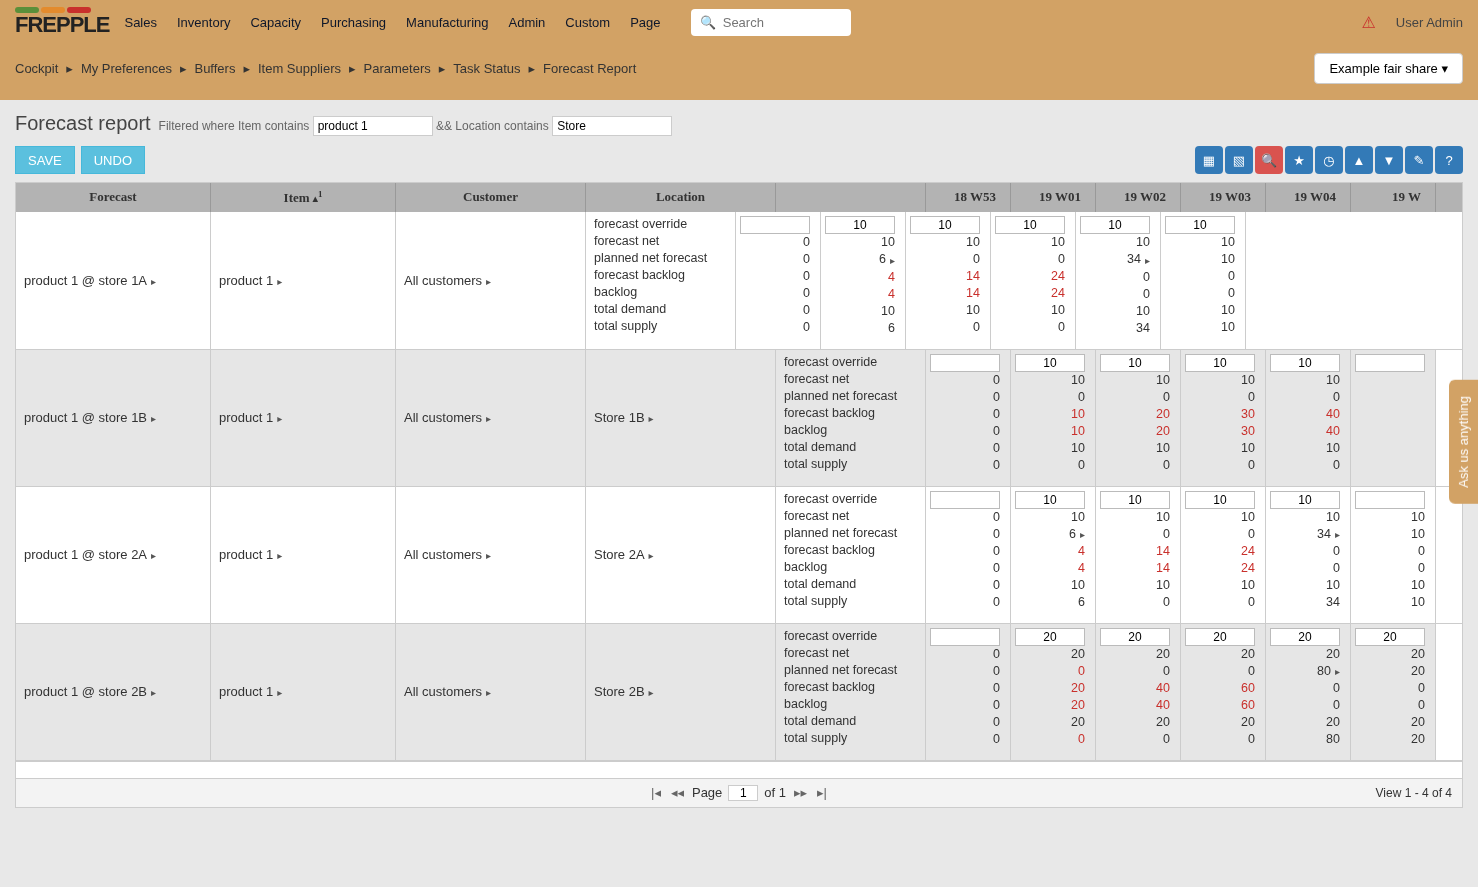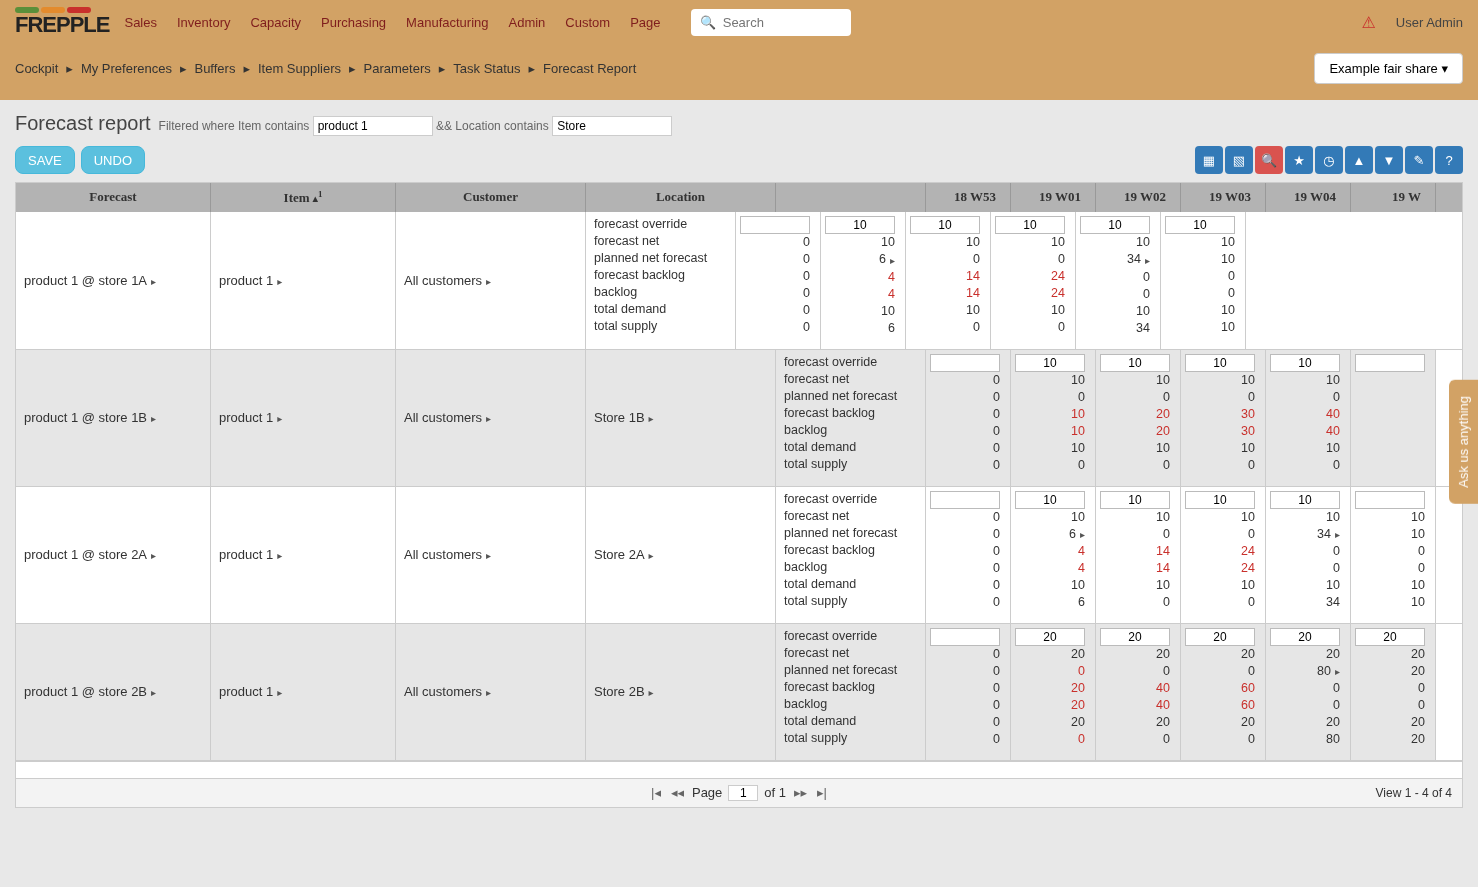--- a/index.html
+++ b/index.html
@@ -4,37 +4,37 @@
 <style>
 * { box-sizing: border-box; margin: 0; padding: 0; }
 body { font-family: "Helvetica Neue", Helvetica, Arial, sans-serif; font-size: 13px; color: #333; background: #e8e8e8; overflow-x: hidden; }
 .topnav { background: #d2a265; height: 45px; display: flex; align-items: center; padding: 12px 15px; }
 .logo { display: flex; align-items: center; margin-right: 15px; }
 .logo-icons { display: flex; gap: 2px; margin-bottom: -3px; }
 .logo-icons span { display: inline-block; width: 24px; height: 6px; border-radius: 3px; }
 .logo-text { font-size: 22px; font-weight: bold; color: #222; letter-spacing: -1px; margin-top: 2px;}
 .logo-wrap { display: flex; flex-direction: column; }
 .nav-menu { display: flex; gap: 20px; }
-.nav-item { color: #7f1d1d; cursor: pointer; }
+.nav-item { color: #0f172a; cursor: pointer; }
 .search-box { margin-left: 30px; background: #fff; border-radius: 4px; padding: 6px 10px; width: 160px; display: flex; align-items: center; gap: 6px; }
 .search-box input { border: none; outline: none; width: 100%; font-size: 13px; }
 .user-area { margin-left: auto; display: flex; align-items: center; gap: 20px; color: #444; }
 .alert-icon { color: #c9302c; font-size: 16px; }
 .breadcrumb-bar { background: #d2a265; padding: 8px 15px 16px; display: flex; align-items: center; justify-content: space-between; }
 .breadcrumb { display: flex; gap: 8px; align-items: center; color: #333; }
 .breadcrumb span.sep { color: #333; }
 .dropdown-btn { background: #fff; border: 1px solid #ccc; border-radius: 4px; padding: 7px 14px; cursor: pointer; font-size: 13px; }
 .content { padding: 12px 15px; }
 .report-header { display: flex; align-items: baseline; gap: 8px; margin-bottom: 10px; flex-wrap: wrap;}
 .report-title { font-size: 20px; color: #444; font-weight: normal;}
 .filter-text { font-size: 12px; color: #666; }
 .filter-text input { border: 1px solid #ccc; padding: 2px 4px; font-size: 12px; width: 120px; }
 .toolbar-row { display: flex; justify-content: space-between; margin-bottom: 8px; }
 .toolbar-left { display: flex; gap: 6px; }
-.btnp { background: #5bc0de; color: #fff; border: 1px solid #46b8da; border-radius: 8px; padding: 5px 12px; cursor: pointer; font-size: 13px; }
+.btnp { background: #5bc0de; color: #fff; border: 1px solid #46b8da; border-radius: 0; padding: 5px 12px; cursor: pointer; font-size: 13px; }
 .toolbar-right { display: flex; gap: 2px; }
 .tbtn { width: 28px; height: 28px; border-radius: 4px; display: flex; align-items: center; justify-content: center; color: #fff; cursor: pointer; font-size: 13px; }
 .tbtn.blue { background: #337ab7; }
 .tbtn.red { background: #d9534f; }
 .grid-wrapper { background: #fff; border: 1px solid #ccc; }
 .grid-head { display: flex; background: #b3b3b3; }
 .ghcell { border-right: 1px solid #999; padding: 6px 8px; text-align: center; font-weight: bold; color: #333; font-size: 13px; background: #b3b3b3; font-family: Liberation Serif, serif; }
 .gh-fcast { width: 195px; }
 .gh-item { width: 185px; }
 .gh-cust { width: 190px; }

